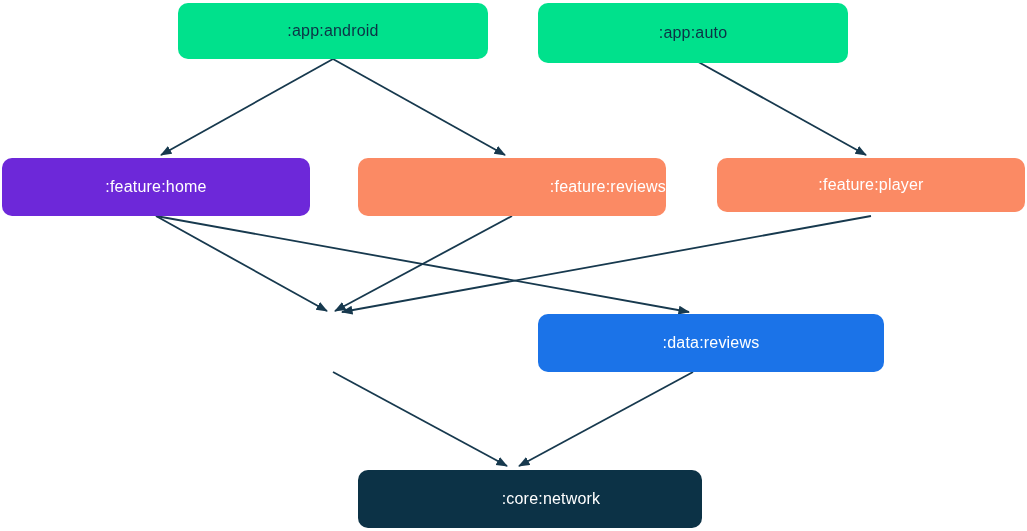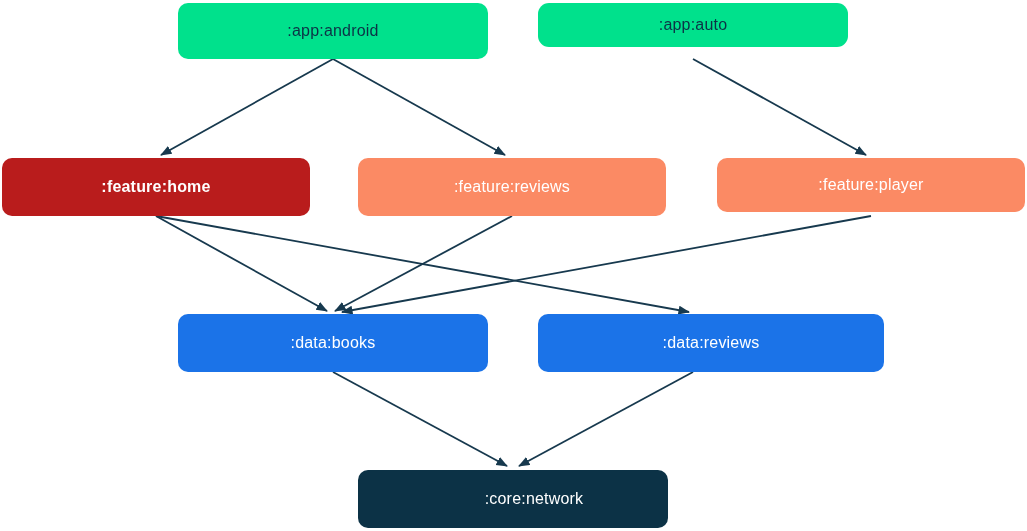--- a/index.html
+++ b/index.html
@@ -13,27 +13,27 @@
   .edges{position:absolute;left:0;top:0;width:1027px;height:531px;z-index:1;}
   .node{
     position:absolute;z-index:2;
     display:flex;align-items:center;justify-content:center;
     border-radius:10px;
     font-size:16px;font-weight:400;letter-spacing:0.2px;
     box-sizing:border-box;
   }
   
   .n-app-android   {left:178px;top:3px;  width:310px;height:56px;}
-  .n-app-auto      {left:538px;top:3px;  width:310px;height:44px;border-radius:11px;}
+  .n-app-auto      {left:538px;top:3px;  width:310px;height:60px;}
   .n-feature-home  {left:2px;  top:158px;width:308px;height:58px;}
   .n-feature-reviews{left:358px;top:158px;width:308px;height:58px;}
   .n-feature-player{left:717px;top:158px;width:308px;height:54px;}
   .n-data-books    {left:178px;top:314px;width:310px;height:58px;}
   .n-data-reviews  {left:538px;top:314px;width:346px;height:58px;}
-  .n-core-network  {left:358px;top:470px;width:310px;height:58px;padding-left:42px;}
+  .n-core-network  {left:358px;top:470px;width:344px;height:58px;padding-left:42px;}
 </style>
 </head>
 <body>
 
 <div class="canvas">
 
   <svg class="edges" width="1027" height="531" viewBox="0 0 1027 531" xmlns="http://www.w3.org/2000/svg">
     <defs>
       <marker id="arrowhead" markerUnits="userSpaceOnUse" markerWidth="13" markerHeight="11" refX="10.5" refY="4.5" orient="auto">
         <path d="M0,0 L11.5,4.5 L0,9 Z" fill="#17394E"></path>
@@ -51,31 +51,28 @@
         <line x1="693" y1="372" x2="519" y2="466" stroke="#17394E" stroke-width="1.8" marker-end="url(#arrowhead)"></line>
       </g>
   </svg>
 
   <div class="node n-app-android" style="background: rgb(0, 225, 140); color: rgb(12, 50, 70);">
     <span>:app:android</span>
   </div>
   <div class="node n-app-auto" style="background: rgb(0, 225, 140); color: rgb(12, 50, 70);">
     <span>:app:auto</span>
   </div>
-  <div class="node n-feature-home" style="background: #b91c1c; color: rgb(255, 255, 255); font-weight: bold;">
+  <div class="node n-feature-home" style="background: #6d28d9; color: rgb(255, 255, 255);">
     <span>:feature:home</span>
   </div>
-  <div class="node n-feature-reviews" style="background: rgb(251, 138, 100); color: rgb(255, 255, 255);">
+  <div class="node n-feature-reviews" style="background: rgb(251, 138, 100); color: rgb(255, 255, 255); justify-content: flex-end;">
     <span>:feature:reviews</span>
   </div>
   <div class="node n-feature-player" style="background: rgb(251, 138, 100); color: rgb(255, 255, 255);">
     <span>:feature:player</span>
-  </div>
-  <div class="node n-data-books" style="background: rgb(27, 115, 232); color: rgb(255, 255, 255);">
-    <span>:data:books</span>
   </div>
   <div class="node n-data-reviews" style="background: rgb(27, 115, 232); color: rgb(255, 255, 255);">
     <span>:data:reviews</span>
   </div>
   <div class="node n-core-network" style="background: rgb(12, 50, 70); color: rgb(255, 255, 255);">
     <span>:core:network</span>
   </div>
 
 </div>
 

